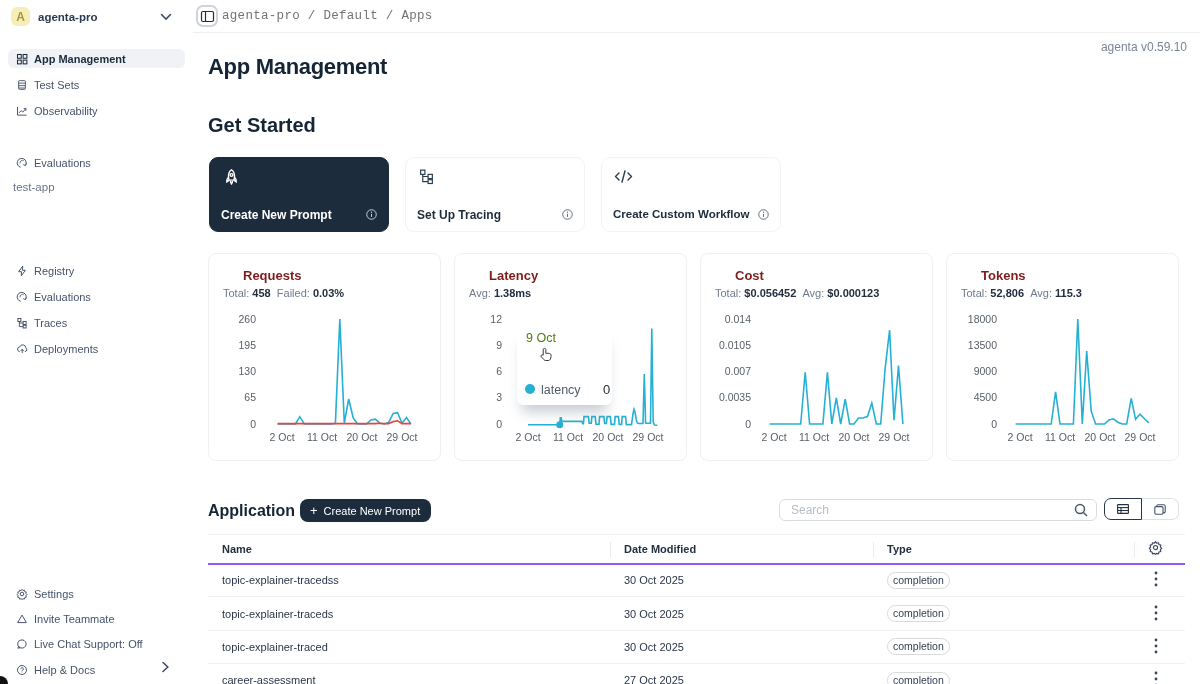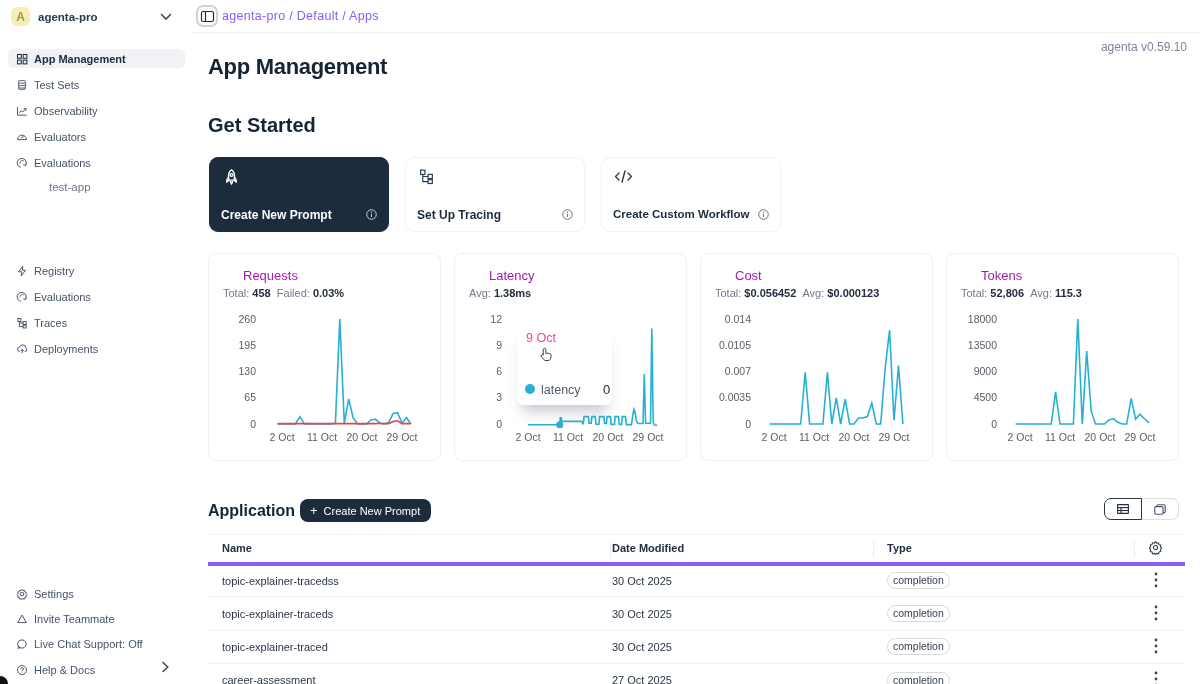--- a/index.html
+++ b/index.html
@@ -7,57 +7,57 @@
 body { font-family:"Liberation Sans",sans-serif; color:#1c2c3d; background:#fff; position:relative; font-size:13px; }
 .abs { position:absolute; }
 
 #sidebar { position:absolute; left:0; top:0; width:193px; height:684px; background:#fff; }
 .orghead { position:absolute; left:11px; top:7px; display:flex; align-items:center; }
 .avatar { width:19px; height:19px; border-radius:6px; background:#f6eeb4; color:#a09747; font-size:12px; font-weight:bold; display:flex; align-items:center; justify-content:center; }
 .orgname { margin-left:8px; font-weight:bold; font-size:11.5px; color:#2b3a50; }
 .mi { position:absolute; left:8px; width:177px; height:19px; display:flex; align-items:center; padding-left:8px; border-radius:6px; color:#46536a; font-size:11px; }
 .mi svg { flex:0 0 12px; width:12px; height:12px; margin-right:6px; }
 .mi.sel { background:#f0f2f6; color:#1c2c3d; font-weight:bold; }
-.grplabel { position:absolute; left:13px; font-size:11.5px; color:#6b7587;margin-left:36px; }
+.grplabel { position:absolute; left:13px; font-size:11.5px; color:#6b7587; }
 
 #topbar { position:absolute; left:0; top:0; width:1200px; height:33px; border-bottom:1px solid #f0f0f0; background:#fff; }
 .togglebtn { position:absolute; left:196px; top:5px; width:22px; height:22px; border:2px solid #cfd3d9; border-radius:7px; display:flex; align-items:center; justify-content:center; background:#fff; }
-.crumb { position:absolute; left:222px; top:9px; font-size:12.5px; color:#8b5cf6; letter-spacing:0.3px; }
+.crumb { position:absolute; left:222px; top:9px; font-size:12.5px; color:#737373; letter-spacing:0.3px;font-family:Liberation Mono, monospace; }
 .version { position:absolute; right:13px; top:10px; font-size:12px; color:#7b8598;margin-top:30px; }
 
 #main { position:absolute; left:193px; top:33px; width:1007px; height:651px; }
 h1.pagetitle { position:absolute; left:15px; top:21px; font-size:22px; font-weight:bold; color:#152536; letter-spacing:-0.3px; }
 h2.section { position:absolute; left:15px; top:81px; font-size:20px; font-weight:bold; color:#152536; }
 
 .gcard { position:absolute; top:124px; width:180px; height:75px; border-radius:9px; border:1px solid #f3f3f3; }
 .gcard .gicon { position:absolute; left:12px; top:10px; }
 .gtitle { position:absolute; left:11px; top:50px; font-size:12px; font-weight:bold; color:#1c2c3d; white-space:nowrap; }
 .ginfo { position:absolute; right:11px; top:51px; }
 .gcard.dark { background:#1c2c3d; border-color:#1c2c3d; color:#fff; }
 .gcard.dark .gtitle { color:#fff; }
 
 .scard { position:absolute; top:220px; width:233px; height:208px; border:1px solid #f0f0f0; border-radius:8px; background:#fff; }
-.scard .stitle { position:absolute; left:14px; top:14px; font-size:13px; font-weight:normal; color:#a21caf;padding-left:20px; }
+.scard .stitle { position:absolute; left:14px; top:14px; font-size:13px; font-weight:bold; color:#7f1d1d;padding-left:20px; }
 .scard .ssub { position:absolute; left:14px; top:32.5px; font-size:11px; color:#6f7a8d; }
 .scard .ssub b { color:#232f40; }
 .scard svg.chart { position:absolute; left:0; top:0; }
 .apptitle { position:absolute; left:15px; top:469px; font-size:16px; font-weight:bold; color:#152536;text-align:right; }
 .newbtn { position:absolute; left:107px; top:466px; width:131px; height:23px; padding:0 10px; background:#1c2c3d; border-radius:8px; color:#fff; font-size:11px; display:flex; align-items:center; }
 .search { position:absolute; left:586px; top:466px; width:318px; height:22px; border:1px solid #d9dde3; border-radius:6px; background:#fff; display:flex; align-items:center; padding:0 8px 0 11px; }
 .search span { color:#b6bdc9; font-size:12px; flex:1; }
 .segs { position:absolute; left:911px; top:465px; height:22px; display:flex; }
 .seg { width:37.5px; height:22px; display:flex; align-items:center; justify-content:center; background:#fff; }
 .seg.on  { border:1.3px solid #2a3647; border-radius:7px 0 0 7px; }
 .seg.off { border:1px solid #dde1e7; border-left:none; border-radius:0 7px 7px 0; color:#55607a; }
 
 table.apps { position:absolute; left:15px; top:501px; width:977px; border-collapse:collapse; font-size:11px; }
-table.apps th { font-weight:bold; color:#243042; text-align:left; font-size:11px; height:29px; border-top:1px solid #f2f2f2; border-bottom:4px solid #8b5cf6; position:relative; }
+table.apps th { font-weight:bold; color:#243042; text-align:left; font-size:11px; height:29px; border-top:1px solid #f2f2f2; border-bottom:2px solid #8b5cf6; position:relative; }
 table.apps td { height:33.4px; border-bottom:1px solid #f1f1f1; color:#2b3648; }
 th.c1,td.c1 { width:402px; padding-left:14px; }
-th.c2,td.c2 { width:263px; padding-left:2px; }
+th.c2,td.c2 { width:263px; padding-left:14px; }
 th.c3,td.c3 { width:261px; padding-left:14px; }
 table.apps th.c4, table.apps td.c4 { width:51px; text-align:center; padding-right:8px; }
 th .vsep { position:absolute; left:0; top:7px; width:1px; height:16px; background:#ececec; }
 .tag { display:inline-block; border:1px solid #d9d9d9; border-radius:9px; padding:1px 5px 2px; font-size:10.5px; color:#333f52; background:#fff; }
 </style>
 </head>
 <body>
 <div id="topbar">
   <div class="togglebtn">
     <svg width="15" height="15" viewBox="0 0 15 15" fill="none" stroke="#1c2c3d" stroke-width="1.2">
@@ -93,26 +93,20 @@
         <line x1="3.5" y1="12" x2="12.5" y2="12"></line>
       </svg>
     Test Sets</div>
   <div class="mi" style="top:101px">
     <svg width="16" height="16" viewBox="0 0 16 16" fill="none" stroke="#46536a" stroke-width="1.3">
         <path d="M2 2.5 V13.5 H14"></path>
         <path d="M4 10.5 L7 7.5 L9 9.5 L13 5"></path>
         <path d="M10.2 4.8 L13.2 4.8 L13.2 7.8"></path>
       </svg>
     Observability</div>
-  <div class="mi" style="top:127px">
-    <svg width="16" height="16" viewBox="0 0 16 16" fill="none" stroke="#46536a" stroke-width="1.3">
-        <path d="M2 11.5 A6 6 0 0 1 14 11.5 Z"></path>
-        <path d="M6.5 9.5 L10.5 6.5"></path>
-      </svg>
-    Evaluators</div>
   <div class="mi" style="top:153px">
     <svg width="16" height="16" viewBox="0 0 16 16" fill="none" stroke="#46536a" stroke-width="1.3">
         <path d="M6.2 13.7 A6 6 0 1 1 12.5 11.3"></path>
         <path d="M13.8 8.9 L12.4 11.5 L10 10.3" stroke-width="1.2" stroke-linecap="round" stroke-linejoin="round"></path>
         <path d="M10.3 5 A3.2 3.2 0 0 0 5.5 8.5" stroke-width="1.1"></path>
       </svg>
     Evaluations</div>
 
   <div class="grplabel" style="top:181px">test-app</div>
 
@@ -255,21 +249,21 @@
       <g font-size="10.5" fill="#596069" text-anchor="middle">
         <text x="73" y="187.0">2 Oct</text>
           <text x="113" y="187.0">11 Oct</text>
           <text x="153" y="187.0">20 Oct</text>
           <text x="193" y="187.0">29 Oct</text>
       </g>
       <polyline fill="none" stroke="#26b0d4" stroke-width="1.6" points="73,170.8 104.7,170.8 105.3,163.8 106.2,163.8 106.8,167.4 126.8,167.4 127.8,169.8 128.4,169.8 129.0,162.6 133.4,162.6 134.2,169.2 136.2,169.2 136.9,162.6 140.2,162.6 141.0,170.2 144.0,170.2 144.6,162.6 148.9,162.6 149.6,169.4 151.4,169.4 152.1,162.6 155.4,162.6 156.1,170.4 159.5,170.4 160.1,162.6 163.5,162.6 164.2,170.4 166.6,170.4 167.2,162.6 170.6,162.6 171.3,170.6 176.5,170.6 178.0,160.0 179.0,155.3 180.0,158.0 181.3,166.0 182.3,169.0 183.5,169.5 188.0,169.5 189.3,120.0 190.6,169.0 191.8,169.3 195.5,169.3 196.8,74.5 198.2,168.0 199.5,171.0 202.3,171.3"></polyline>
       <circle cx="104.7" cy="170.8" r="3.5" fill="#26b0d4"></circle>
     </svg>
     <div class="abs" style="left:62px;top:73px;width:95px;height:78px;background:rgba(255,255,255,0.88);border-radius:7px;box-shadow:0 12px 13px -5px rgba(125,135,150,0.42);"></div>
-    <div class="abs" style="left:71px;top:77px;font-size:12.5px;color:#ec4899;">9 Oct</div>
+    <div class="abs" style="left:71px;top:77px;font-size:12.5px;color:#4d7c0f;">9 Oct</div>
     <svg class="abs" style="left:85px;top:93px" width="14" height="15" viewBox="0 0 17 18">
         <path d="M5.5 1.5 c0.9 0 1.6 0.7 1.6 1.6 v4.7 l1 -0.2 c2.5 -0.5 5.5 0.6 5.5 2.1 0 0 -0.3 3.6 -1.2 5.2 -0.5 0.9 -1.4 1.4 -2.5 1.4 h-3 c-0.8 0 -1.6 -0.35 -2.1 -1 L1.6 11.7 c-0.5 -0.65 -0.4 -1.6 0.3 -2.1 0.6 -0.45 1.4 -0.4 1.9 0.1 L3.9 9.8 V3.1 c0 -0.9 0.7 -1.6 1.6 -1.6 Z" fill="#fff" stroke="#222" stroke-width="1.1"></path>
       </svg>
     <div class="abs" style="left:70px;top:130px;width:10px;height:10px;border-radius:50%;background:#26b0d4;"></div>
     <div class="abs" style="left:86px;top:129px;font-size:12.5px;color:#515c6b;">latency</div>
     <div class="abs" style="left:148px;top:128px;font-size:13px;color:#222b38;">0</div>
   </div>
 
   <div class="scard" style="left:507px">
     <div class="stitle">Cost</div>
@@ -308,20 +302,27 @@
           <text x="113" y="187.0">11 Oct</text>
           <text x="153" y="187.0">20 Oct</text>
           <text x="193" y="187.0">29 Oct</text>
       </g>
       <polyline fill="none" stroke="#26b0d4" stroke-width="1.6" points="68.6,170.0 73.0,170.0 77.5,170.0 81.9,170.0 86.4,170.0 90.8,170.0 95.3,170.0 99.7,170.0 104.2,170.0 108.6,137.9 113.0,170.0 117.5,170.0 121.9,170.0 126.4,170.0 130.8,65.0 135.3,170.0 139.7,97.1 144.2,157.2 148.6,170.0 153.0,170.0 157.5,170.0 161.9,165.9 166.4,164.8 170.8,168.2 175.3,170.0 179.7,170.0 184.2,144.3 188.6,165.3 193.0,160.1 197.5,164.8 201.9,168.8"></polyline>
     </svg>
   </div>
 
   <div class="apptitle">Application</div>
   <div class="newbtn"><span style="font-size:13px;margin-right:6px;">+</span>Create New Prompt</div>
+  <div class="search">
+      <span>Search</span>
+    <svg width="14" height="14" viewBox="0 0 14 14" fill="none" stroke="#4a5568" stroke-width="1.4">
+        <circle cx="6" cy="6" r="4.5"></circle>
+        <line x1="9.4" y1="9.4" x2="13" y2="13"></line>
+      </svg>
+  </div>
   <div class="segs">
     <div class="seg on">
       <svg width="12" height="10" viewBox="0 0 12 10" fill="none" stroke="#232e40" stroke-width="1.1">
           <rect x="0.6" y="0.6" width="10.8" height="8.8" rx="0.5"></rect>
           <line x1="0.6" y1="3.6" x2="11.4" y2="3.6"></line>
           <line x1="0.6" y1="6.5" x2="11.4" y2="6.5"></line>
           <line x1="4" y1="3.6" x2="4" y2="9.4"></line>
         </svg>
     </div>
     <div class="seg off">

